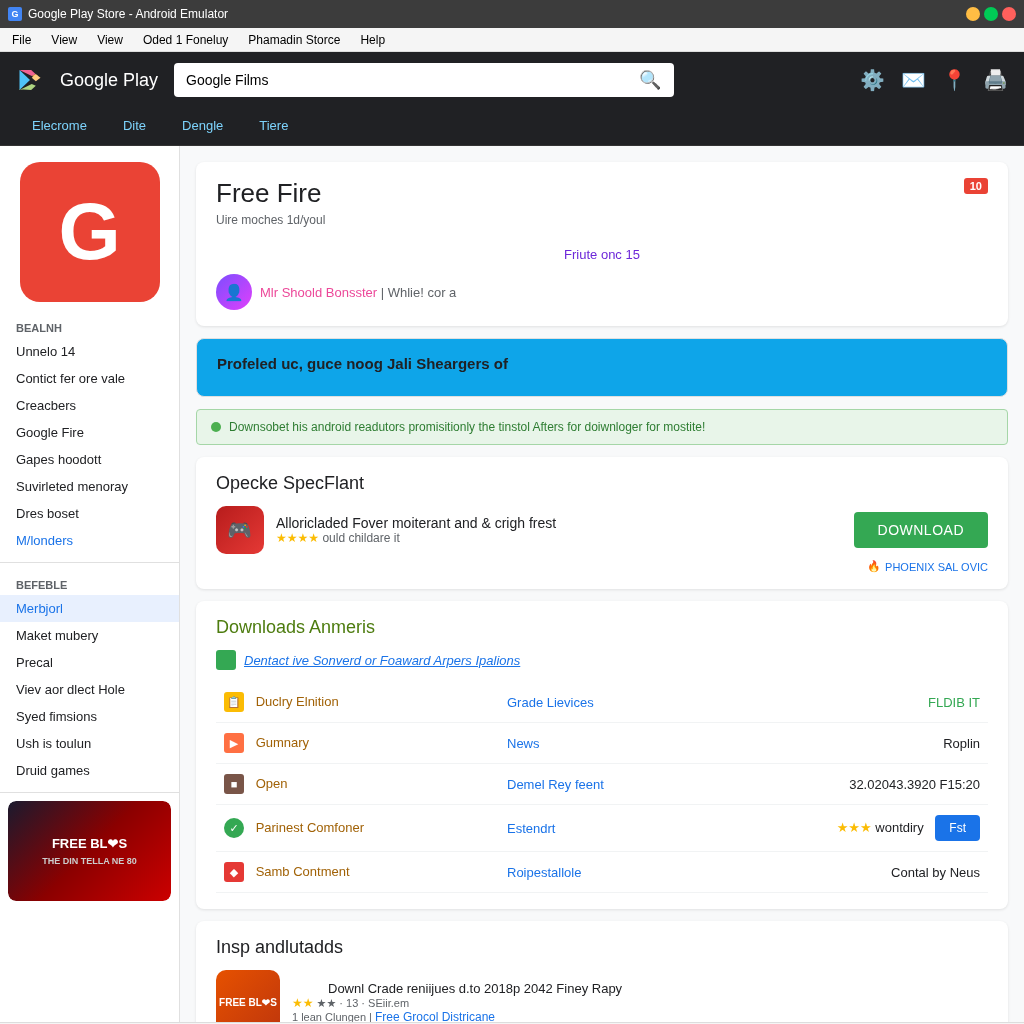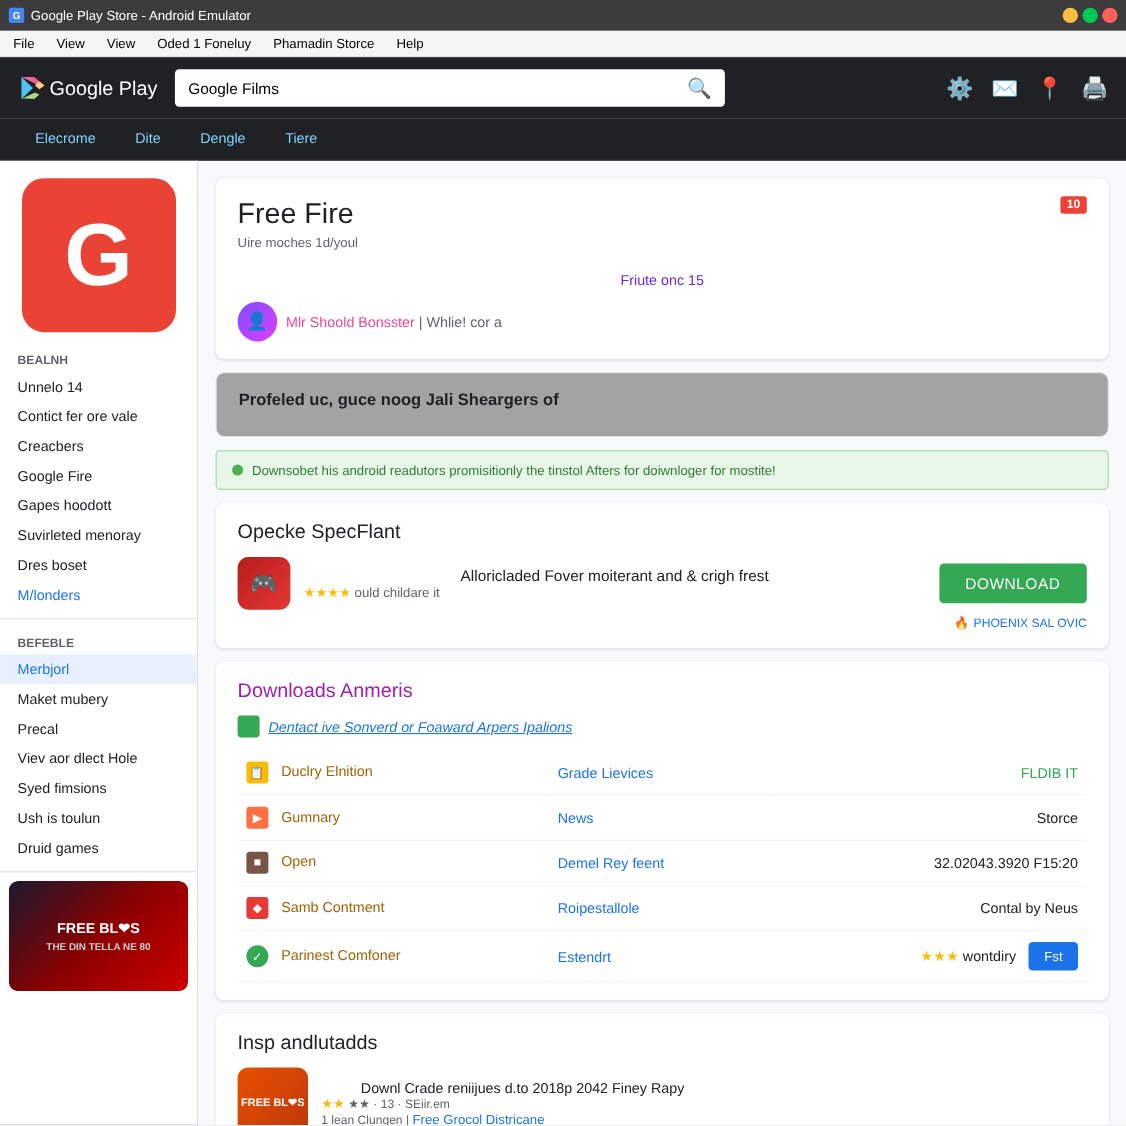--- a/index.html
+++ b/index.html
@@ -38,21 +38,21 @@
 
     
     .header {
       background: #202124;
       height: 56px;
       display: flex;
       align-items: center;
       padding: 0 16px;
       gap: 16px;
     }
-    .google-play-logo { display: flex; align-items: center; gap: 1px; color: #fff; font-size: 18px; font-weight: 300; }
+    .google-play-logo { display: flex; align-items: center; gap: 16px; color: #fff; font-size: 18px; font-weight: 300; }
     .play-icon { width: 28px; height: 28px; }
     .search-bar {
       background: #fff;
       border-radius: 4px;
       display: flex;
       align-items: center;
       padding: 6px 12px;
       flex: 1;
       max-width: 500px;
       gap: 8px;
@@ -155,21 +155,21 @@
     .app-badge { background: #ea4335; color: #fff; font-size: 11px; padding: 2px 6px; border-radius: 3px; font-weight: bold; }
     .app-subtitle { color: #5f6368; font-size: 12px; margin-top: 4px; }
     .app-meta-row { color: #6d28d9; font-size: 13px; margin-top: 20px; text-align: center; }
     .app-rating-row { display: flex; align-items: center; gap: 8px; margin-top: 12px; }
     .app-avatar { width: 36px; height: 36px; border-radius: 50%; background: linear-gradient(135deg, #7c4dff, #e040fb); display: flex; align-items: center; justify-content: center; color: #fff; font-size: 16px; }
     .app-dev-info { font-size: 13px; color: #5f6368; }
     .dev-name { color: #ec4899; }
 
     
     .description-card {
-      background: #a3a3a3;
+      background: #0ea5e9;
       border-radius: 8px;
       padding: 16px 20px;
       margin-bottom: 12px;
       border: 1px solid #e0e0e0;
     }
     .desc-title { font-size: 15px; font-weight: 600; color: #202124; margin-bottom: 8px; }
     .desc-text { font-size: 13px; color: #3c4043; line-height: 1.5; }
 
     
     .green-notice {
@@ -191,21 +191,21 @@
       background: #fff;
       border-radius: 8px;
       padding: 16px 20px;
       margin-bottom: 12px;
       box-shadow: 0 1px 3px rgba(0,0,0,0.1);
     }
     .related-title { font-size: 18px; font-weight: 400; color: #202124; margin-bottom: 12px; }
     .related-item-row { display: flex; align-items: center; gap: 12px; }
     .related-icon { width: 48px; height: 48px; border-radius: 10px; background: linear-gradient(135deg, #b71c1c, #e53935); display: flex; align-items: center; justify-content: center; color: #fff; font-size: 20px; }
     .related-info { flex: 1; }
-    .related-name { font-size: 14px; font-weight: 500; color: #202124; text-align: center; }
+    .related-name { font-size: 14px; font-weight: 500; color: #202124; }
     .related-stars { color: #fbbc04; font-size: 12px; }
     .download-btn {
       background: #34a853;
       color: #fff;
       border: none;
       border-radius: 4px;
       padding: 10px 24px;
       font-size: 14px;
       font-weight: 500;
       cursor: pointer;
@@ -214,21 +214,21 @@
     .phoenix-link { color: #1a73e8; font-size: 11px; text-align: right; display: flex; align-items: center; gap: 4px; justify-content: flex-end; margin-top: 6px; }
 
     
     .downloads-card {
       background: #fff;
       border-radius: 8px;
       padding: 16px 20px;
       margin-bottom: 12px;
       box-shadow: 0 1px 3px rgba(0,0,0,0.1);
     }
-    .downloads-title { font-size: 18px; font-weight: 400; color: #a21caf; margin-bottom: 12px; }
+    .downloads-title { font-size: 18px; font-weight: 400; color: #4d7c0f; margin-bottom: 12px; }
     .downloads-link-row { display: flex; align-items: center; gap: 8px; margin-bottom: 12px; font-style: italic; }
     .dl-green-icon { width: 20px; height: 20px; background: #34a853; border-radius: 3px; flex-shrink: 0; }
     .dl-link { color: #1a73e8; font-size: 13px; text-decoration: underline; cursor: pointer; }
     .dl-table { width: 100%; border-collapse: collapse; }
     .dl-table tr { border-bottom: 1px solid #f1f3f4; }
     .dl-table td { padding: 10px 8px; font-size: 13px; vertical-align: middle; }
     .dl-row-icon { width: 20px; height: 20px; border-radius: 3px; display: inline-flex; align-items: center; justify-content: center; font-size: 11px; color: #fff; margin-right: 8px; }
     .icon-yellow { background: #fbbc04; }
     .icon-orange { background: #ff7043; }
     .icon-brown { background: #795548; }
@@ -429,49 +429,49 @@
           </td>
           <td class="dl-col-2">Grade Lievices</td>
           <td class="dl-col-3">FLDIB IT</td>
         </tr>
         <tr>
           <td>
             <span class="dl-row-icon icon-orange">▶</span>
             <span class="dl-col-1">Gumnary</span>
           </td>
           <td class="dl-col-2">News</td>
-          <td class="dl-col-3 dark">Storce</td>
+          <td class="dl-col-3 dark">Roplin</td>
         </tr>
         <tr>
           <td>
             <span class="dl-row-icon icon-brown">■</span>
             <span class="dl-col-1">Open</span>
           </td>
           <td class="dl-col-2">Demel Rey feent</td>
           <td class="dl-col-3 dark">32.02043.3920 F15:20</td>
-        </tr>
-        <tr>
-          <td>
-            <span class="dl-row-icon icon-red">◆</span>
-            <span class="dl-col-1">Samb Contment</span>
-          </td>
-          <td class="dl-col-2">Roipestallole</td>
-          <td class="dl-col-3 dark">Contal by Neus</td>
         </tr>
         <tr>
           <td>
             <span class="dl-row-icon icon-green-check">✓</span>
             <span class="dl-col-1">Parinest Comfoner</span>
           </td>
           <td class="dl-col-2">Estendrt</td>
           <td class="dl-col-3 dark">
             <span class="stars-row">★★★</span>
             <span>wontdiry</span>
             <button class="fast-btn" style="margin-left:8px;">Fst</button>
           </td>
+        </tr>
+        <tr>
+          <td>
+            <span class="dl-row-icon icon-red">◆</span>
+            <span class="dl-col-1">Samb Contment</span>
+          </td>
+          <td class="dl-col-2">Roipestallole</td>
+          <td class="dl-col-3 dark">Contal by Neus</td>
         </tr>
       </tbody>
         </table>
     </div>
 
     <div class="insp-section">
       <div class="insp-title">Insp andlutadds</div>
       <div class="insp-item-row">
         <div class="insp-icon">
           <span style="font-size:10px;">FREE BL❤S</span>

